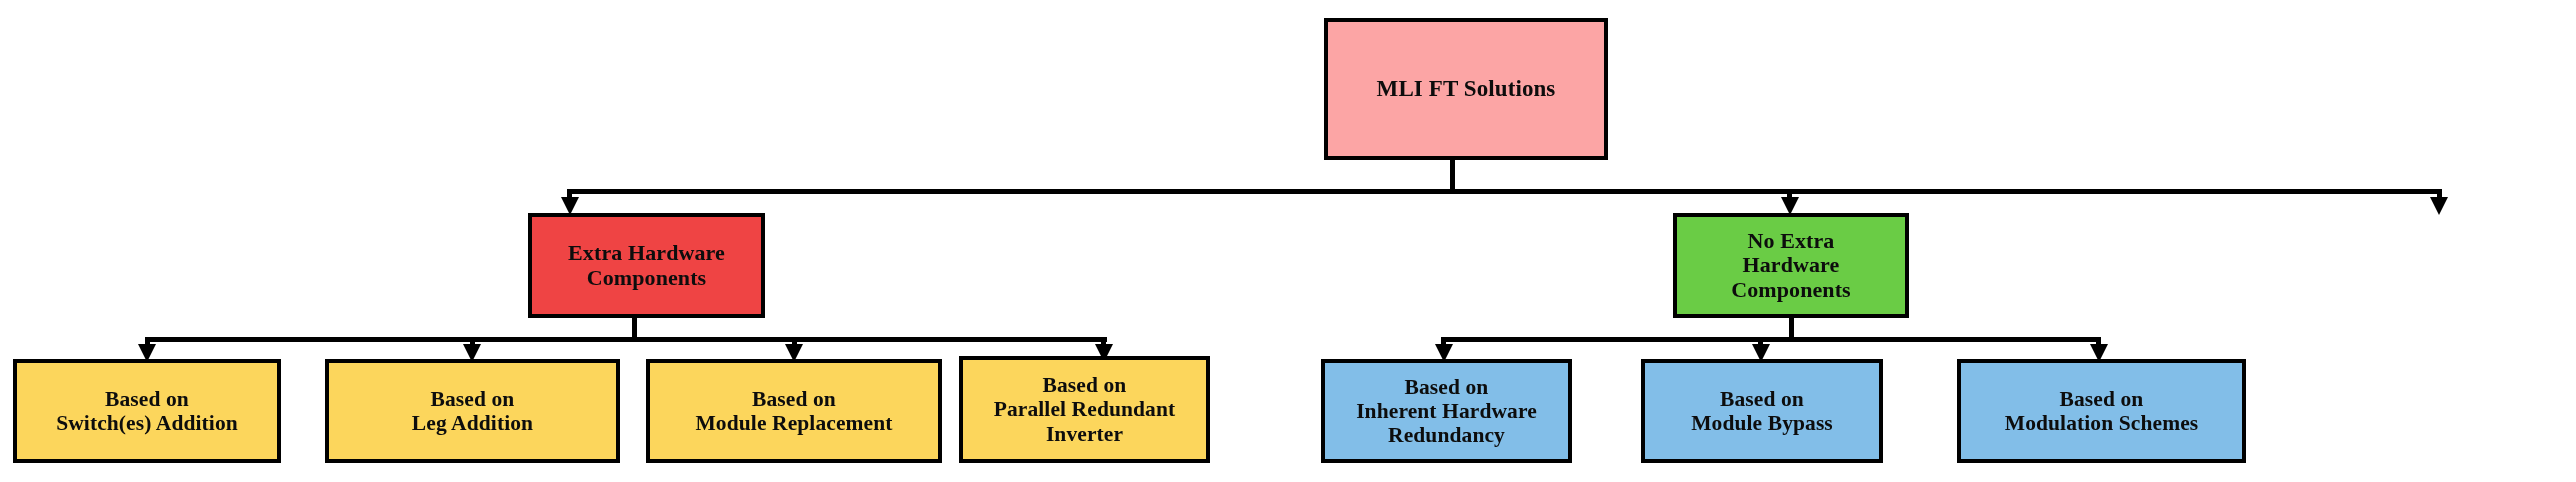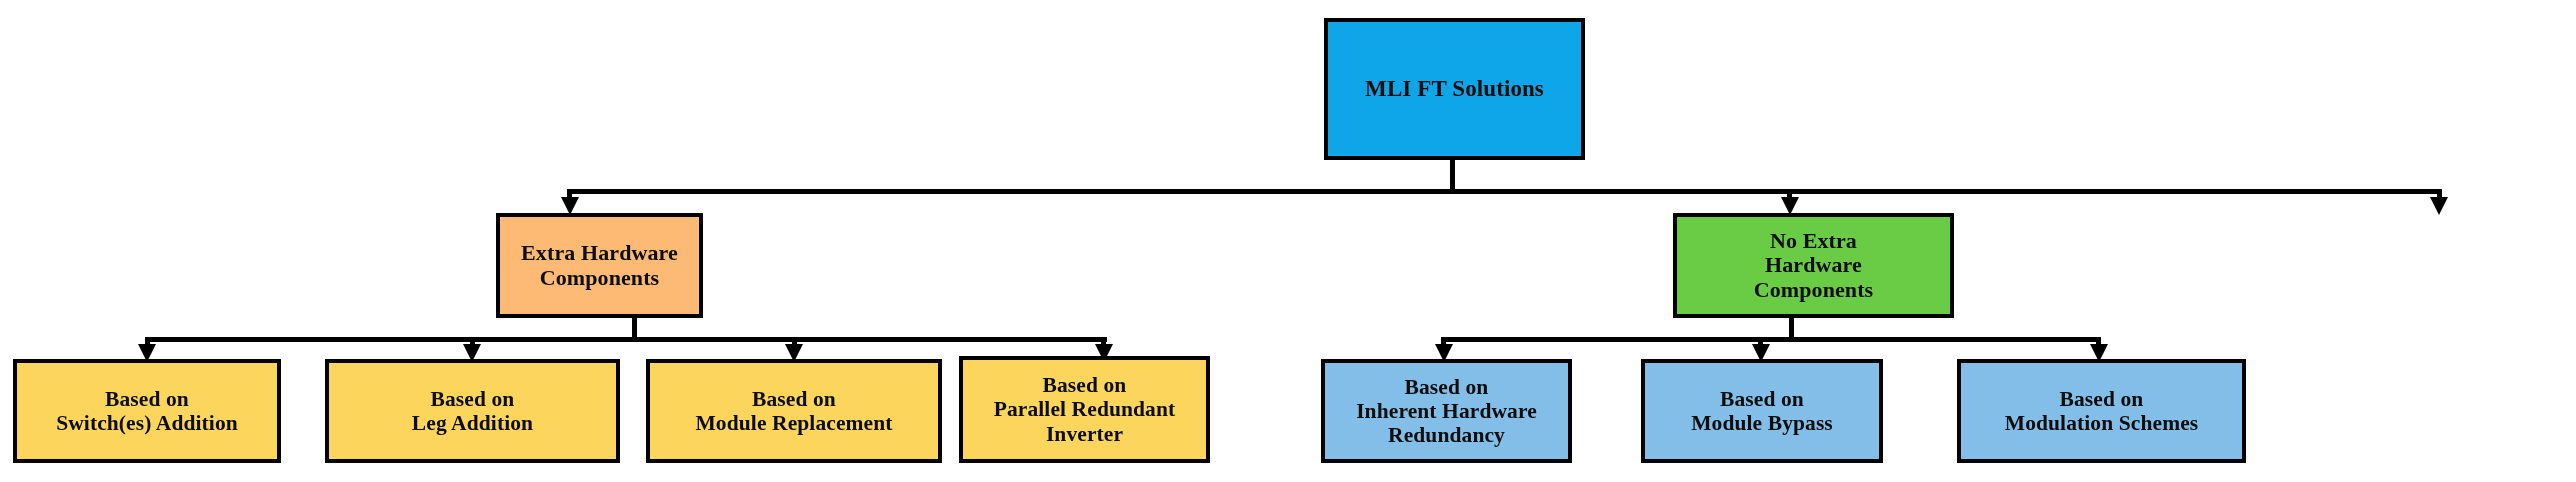--- a/index.html
+++ b/index.html
@@ -47,39 +47,39 @@
     border-left: 9px solid transparent;
     border-right: 9px solid transparent;
     border-top: 18px solid #000000;
   }
 </style>
 </head>
 <body>
 
 <div id="canvas">
 
-  <div class="node root" style="left:1324px; top:18px; width:261px; height:142px; background:#0ea5e9;">MLI FT Solutions</div>
+  <div class="node root" style="left:1324px; top:18px; width:284px; height:142px; background:#fca5a5;">MLI FT Solutions</div>
 
   <div class="conn v" style="left:1450px; top:160px; height:33px;"></div>
 
   <div class="conn h" style="left:567px; top:189px; width:1875px;"></div>
 
   <div class="conn v" style="left:567px; top:189px; height:15.5px;"></div>
   <div class="arrow" style="left:561px; top:197px;"></div>
 
   <div class="conn v" style="left:1787px; top:189px; height:15.5px;"></div>
   <div class="arrow" style="left:1781px; top:197px;"></div>
 
   <div class="conn v" style="left:2437px; top:189px; height:15.5px;"></div>
   <div class="arrow" style="left:2430px; top:197px;"></div>
 
-  <div class="node level2" style="left:496px; top:213px; width:207px; height:105px; background:#fdba74;">Extra Hardware
+  <div class="node level2" style="left:528px; top:213px; width:237px; height:105px; background:#ef4444;">Extra Hardware
 Components</div>
 
-  <div class="node level2" style="left:1673px; top:213px; width:281px; height:105px; background:#6ACC45;">No Extra
+  <div class="node level2" style="left:1673px; top:213px; width:236px; height:105px; background:#6ACC45;">No Extra
 Hardware
 Components</div>
 
 
   <div class="conn v" style="left:632px; top:318px; height:21.5px;"></div>
   <div class="conn h" style="left:145px; top:337px; width:962px;"></div>
 
   <div class="conn v" style="left:145px; top:337px; height:14.3px;"></div>
   <div class="arrow" style="left:138px; top:344px;"></div>
 

